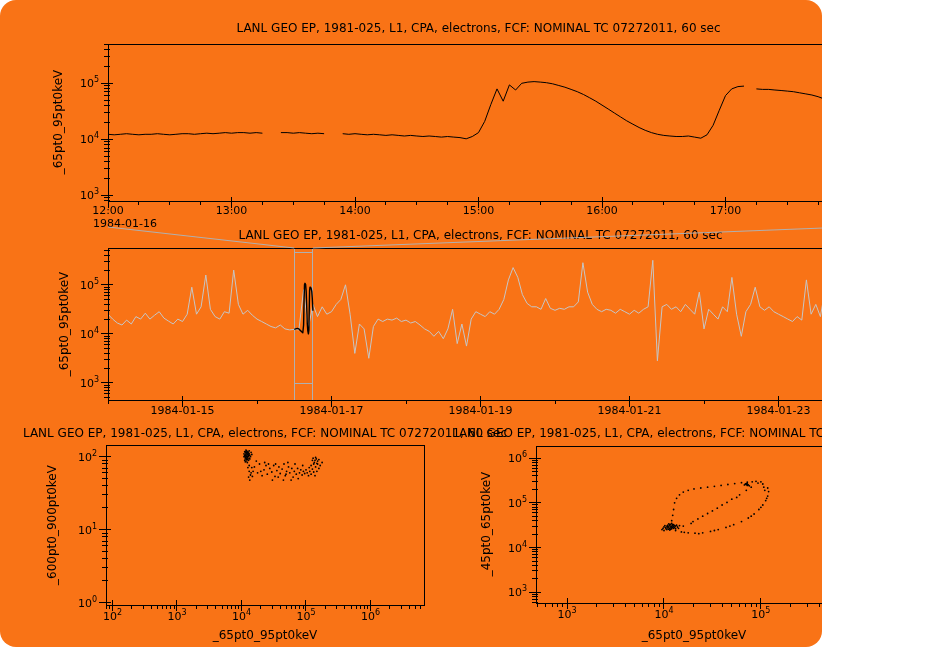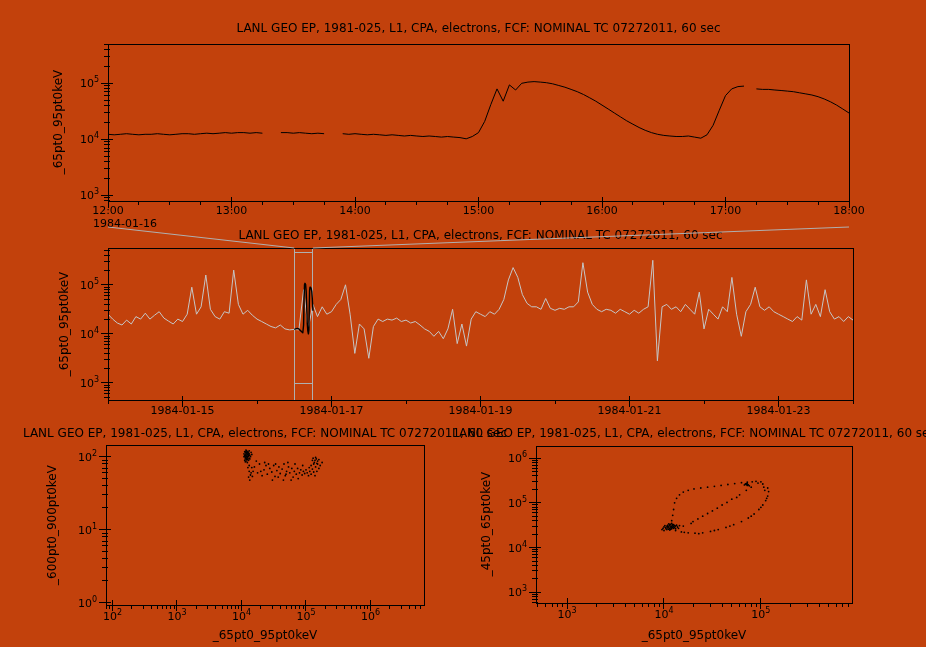--- a/index.html
+++ b/index.html
@@ -1,16 +1,16 @@
 <!DOCTYPE html>
 <html><head>
 <meta charset="utf-8">
 <style>
   html,body{margin:0;padding:0;background:#ffffff;}
-  .canvas{position:relative;width:926px;height:647px;background:#c2410c;overflow:hidden;}
+  .canvas{position:relative;width:822px;height:647px;background:#f97316;overflow:hidden;border-radius:16px;}
   svg text{font-family:"DejaVu Sans","Liberation Sans",sans-serif;fill:#000000;}
   .ax{shape-rendering:crispEdges;}
 </style>
 </head>
 <body>
 
 <div class="canvas">
   <svg id="plot-svg" width="926" height="647" viewBox="0 0 926 647">
       <g>
         <clipPath id="clip0">

